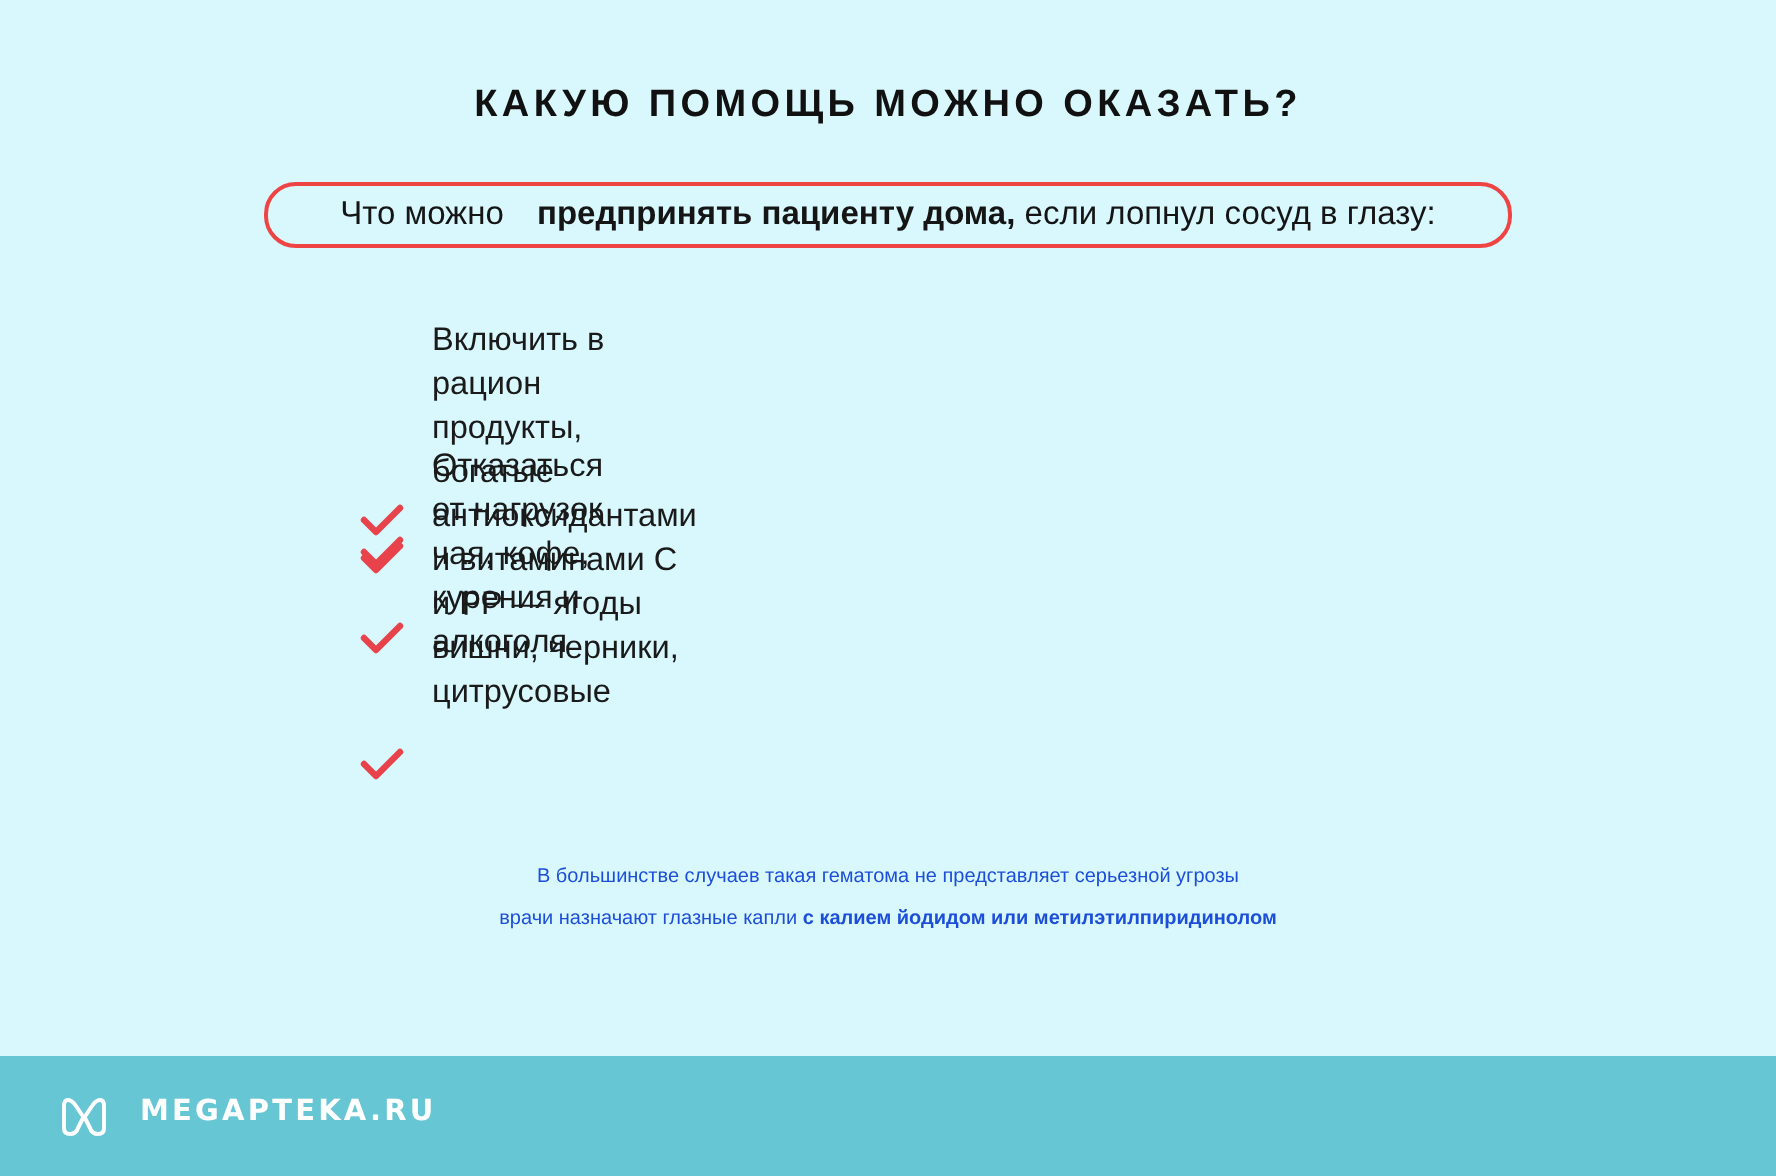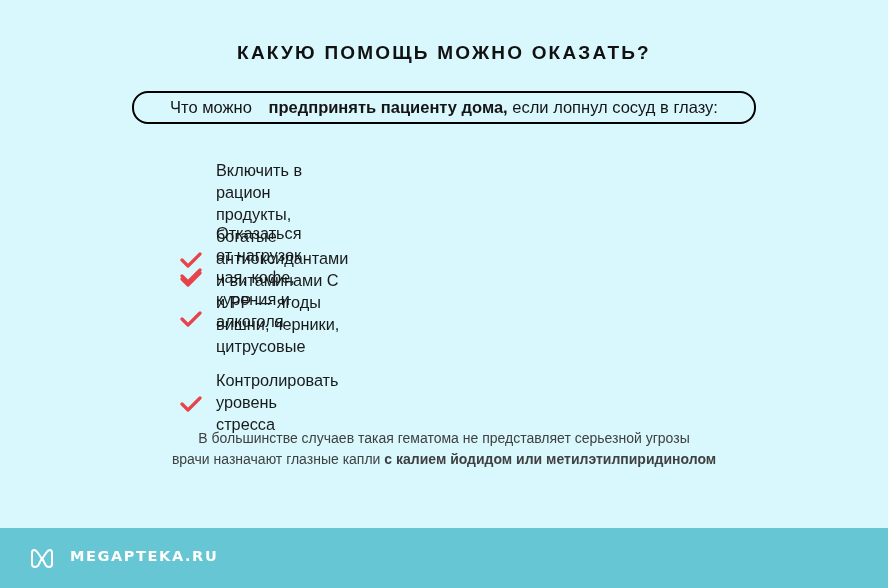--- a/index.html
+++ b/index.html
@@ -12,40 +12,40 @@
   }
   .title {
     position: absolute; top: 42px; left: 0; width: 888px;
     text-align: center;
     font-family: Liberation Sans, sans-serif;
     font-weight: bold; font-size: 19px; letter-spacing: 2.2px;
     color: #111;
   }
   .pill {
     position: absolute; left: 132px; top: 91px; width: 620px; height: 29px;
-    border: 2px solid #000000; border-radius: 16px;
+    border: 2px solid #ef4444; border-radius: 16px;
     display: flex; align-items: center; justify-content: center;
     font-size: 16.5px; white-space: nowrap;
   }
   .pill b { font-weight: bold; margin-left: 12px; }
   .list { position: absolute; left: 0; top: 0; }
   .item {
     position: absolute; left: 180px;
     display: flex; align-items: center;
   }
   .check {
     width: 22px; height: 18px; margin-top: 4px; flex: none;
   }
   .item-text {
     margin-left: 14px; font-size: 16.3px; line-height: 22px; white-space: pre-line;
     color: #1a1a1a;
   }
   .summary {
     position: absolute; left: 40px; width: 808px; top: 428px;
-    text-align: center; font-size: 14px; line-height: 21px; color: #404040;
+    text-align: center; font-size: 10px; line-height: 21px; color: #1d4ed8;
   }
   .summary b { font-weight: bold; }
   .footer {
     position: absolute; left: 0; top: 528px; width: 888px; height: 60px;
     background: #67c6d3;
     display: flex; align-items: center;
   }
   .logo-icon { position: absolute; left: 30px; top: 19px; width: 24px; height: 22px; }
   .brand {
     position: absolute; left: 70px; top: 20px;
@@ -89,21 +89,20 @@
   </div>
   <div class="item" style="top:306px">
     <svg class="check" viewBox="0 0 22 18">
         <path d="M2 9 L8 15 L20 3" fill="none" stroke="#e8434b" stroke-width="3.2" stroke-linecap="round" stroke-linejoin="round"></path>
       </svg>
   </div>
   <div class="item" style="top:369px">
     <svg class="check" viewBox="0 0 22 18">
         <path d="M2 9 L8 15 L20 3" fill="none" stroke="#e8434b" stroke-width="3.2" stroke-linecap="round" stroke-linejoin="round"></path>
       </svg>
-    <span class="item-text">Контролировать уровень стресса</span>
   </div>
 </div>
 
 <div class="summary">
   <div>В большинстве случаев такая гематома не представляет серьезной угрозы</div>
   <div><span style="white-space:pre">врачи назначают глазные капли </span><b>с калием йодидом или метилэтилпиридинолом</b></div>
 </div>
 
 <div class="footer">
   <svg class="logo-icon" viewBox="0 0 24 22">

